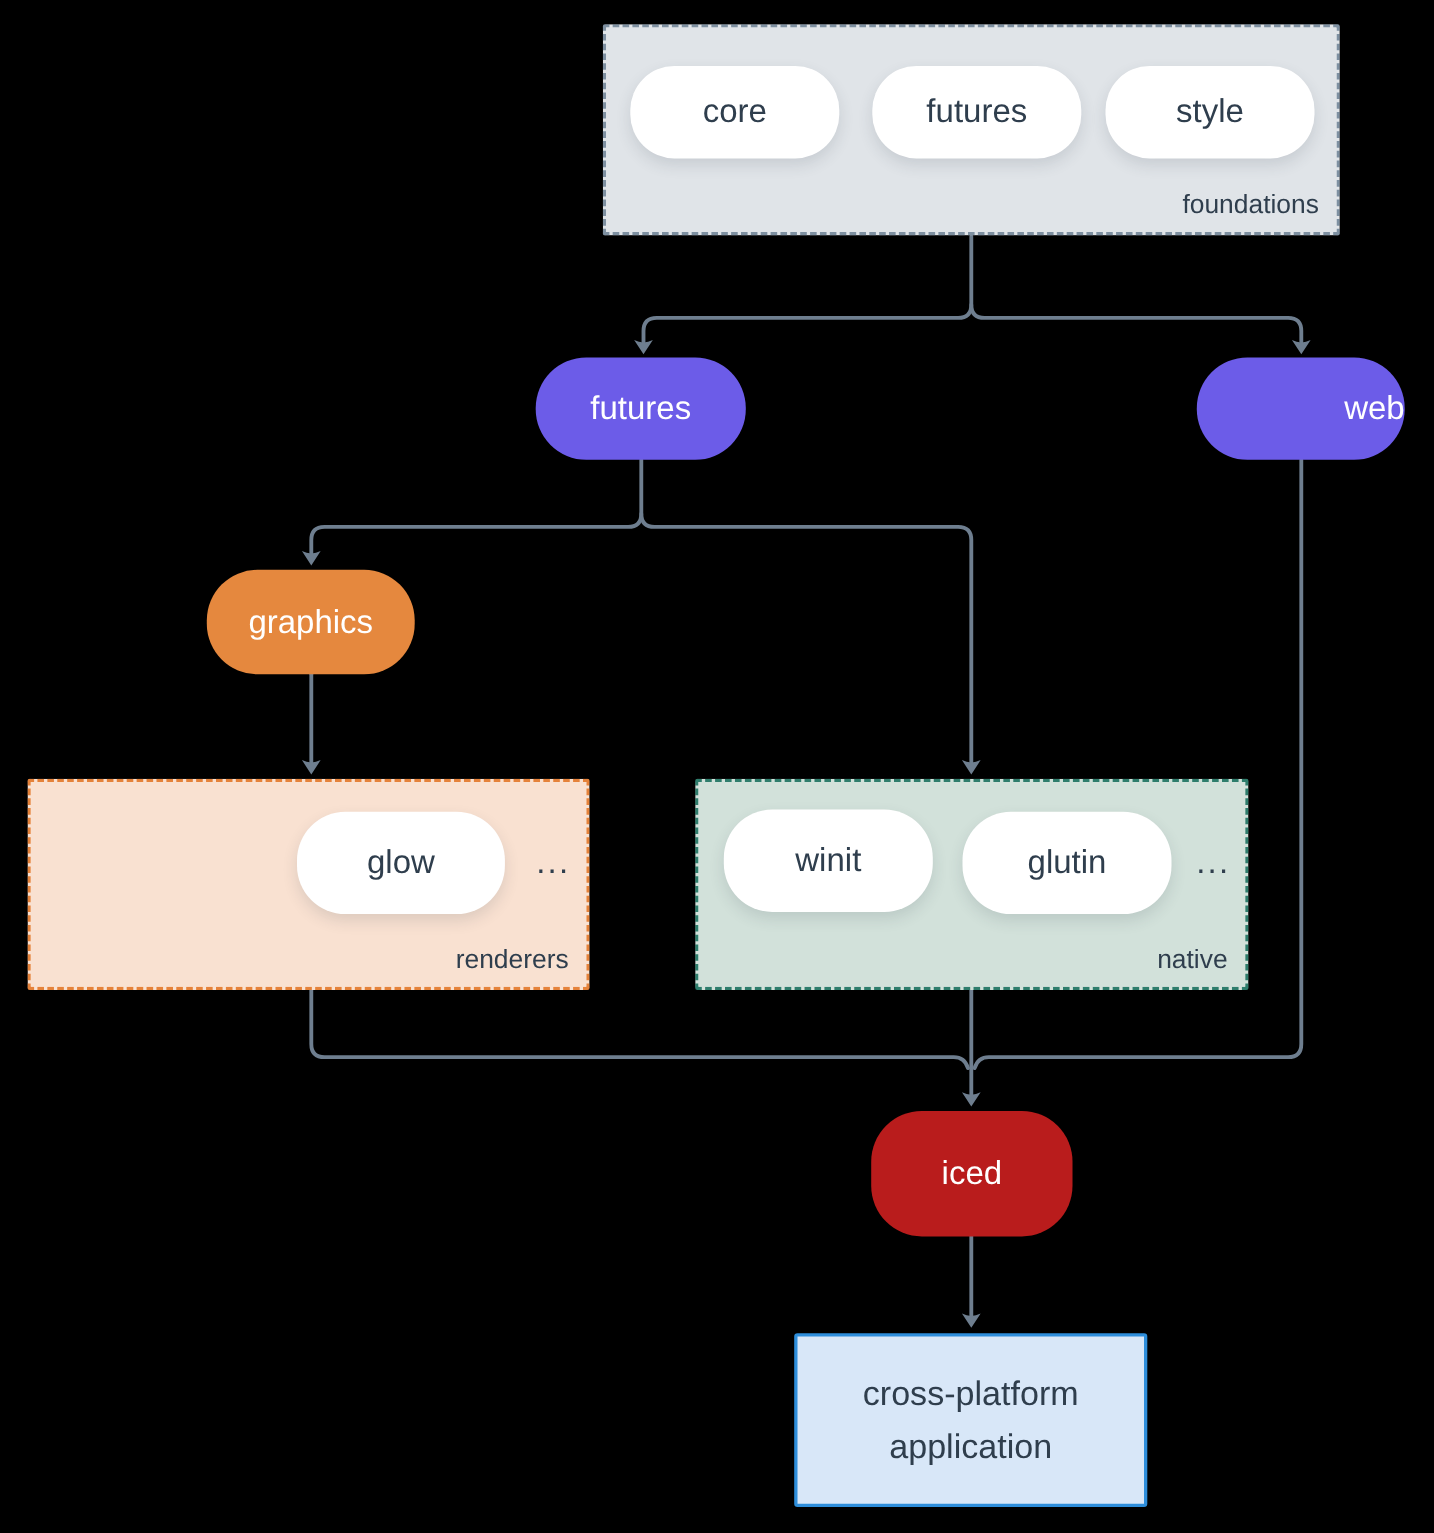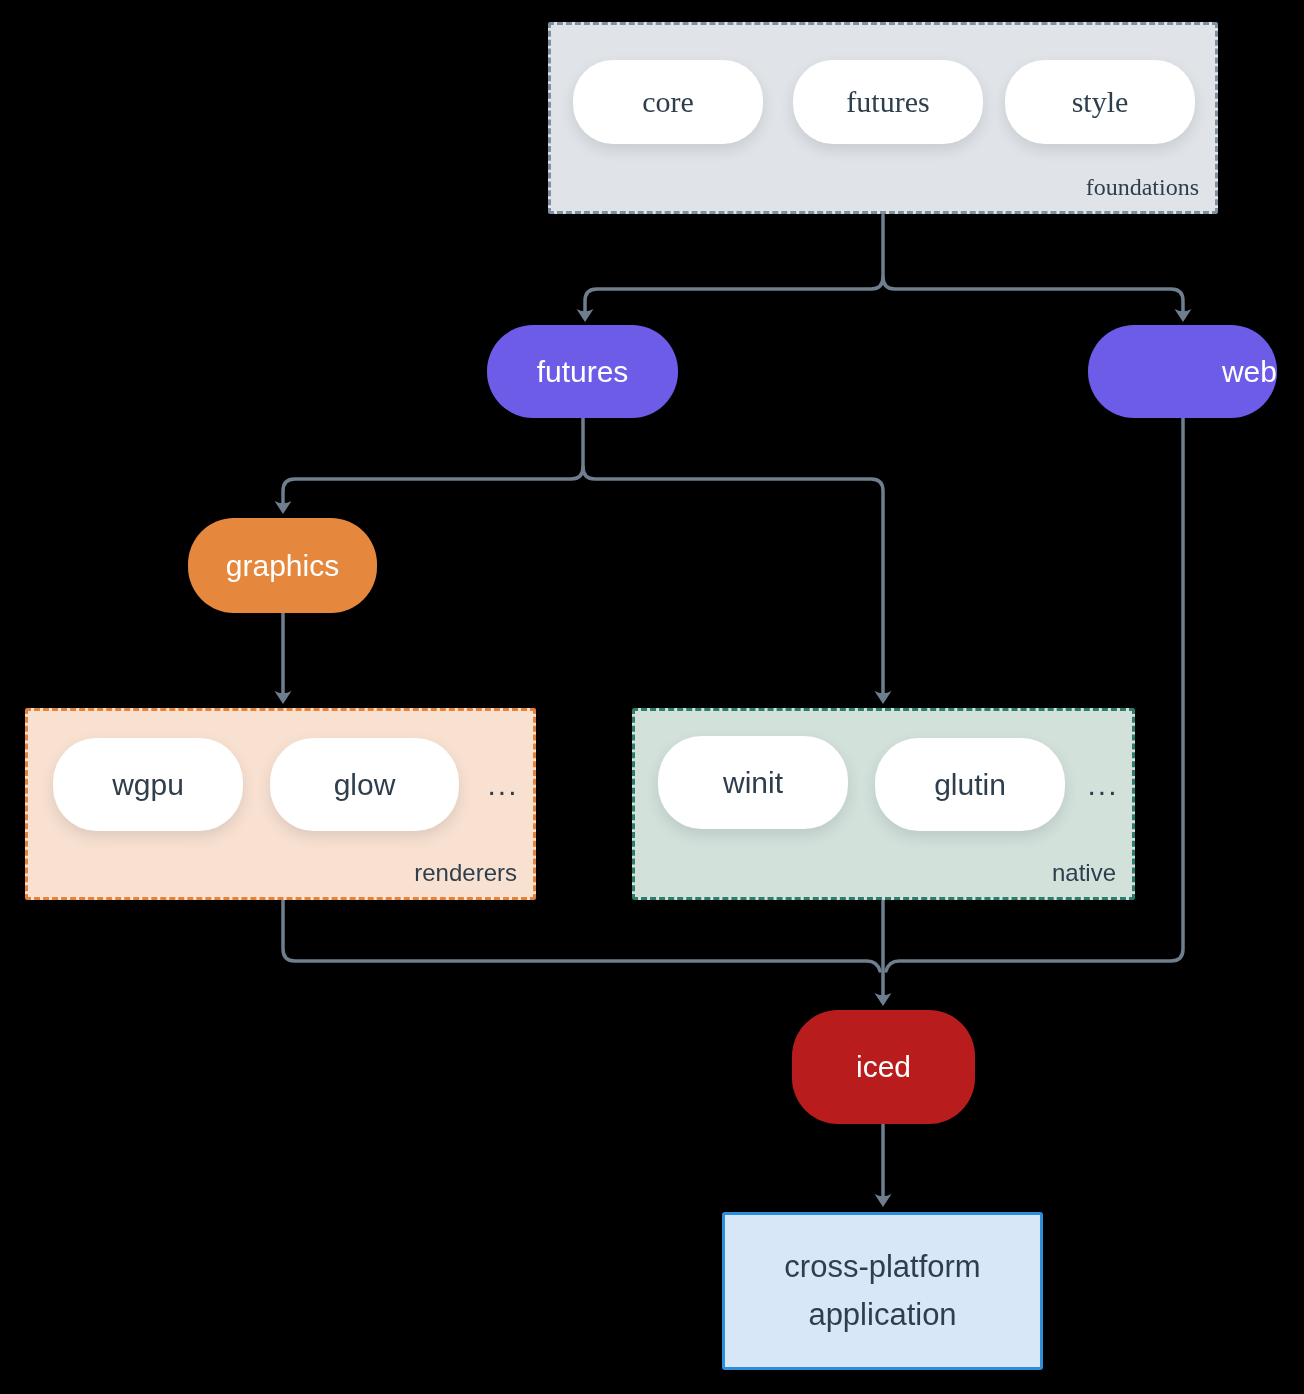--- a/index.html
+++ b/index.html
@@ -12,21 +12,21 @@
   }
   .stage svg{position:absolute;inset:0;}
 
   
   .group{
     position:absolute;
     border:3px dashed #7e90a1;
     border-radius:2px;
     box-sizing:border-box;
   }
-  .group-foundations{left:548px;top:22px;width:670px;height:192px;background:#e0e4e8;border-color:#7e90a1;font-family:Liberation Serif, serif;}
+  .group-foundations{left:548px;top:22px;width:670px;height:192px;background:#e0e4e8;border-color:#7e90a1;}
   .group-renderers{left:25px;top:708px;width:511px;height:192px;background:#f9e1d1;border-color:#e5823a;}
   .group-shells{left:632px;top:708px;width:503px;height:192px;background:#d2e1da;border-color:#2e7d6c;}
 
   .group-label{
     position:absolute;right:16px;bottom:10px;
     font-size:24px;color:#2f3e4d;
   }
 
   
   .pill{
@@ -113,23 +113,20 @@
   </div>
   <div class="node node-web">
     <span>web</span>
   </div>
 
   <div class="node node-graphics">
     <span>graphics</span>
   </div>
 
   <div class="group group-renderers">
-    <div class="pill" style="left:25px;top:27px">
-      <span>wgpu</span>
-    </div>
     <div class="pill" style="left:242px;top:27px;width:189px">
       <span>glow</span>
     </div>
     <div class="ellipsis" style="left:445px">...</div>
     <div class="group-label">renderers</div>
   </div>
 
   <div class="group group-shells">
     <div class="pill" style="left:23px;top:25px">
       <span>winit</span>

